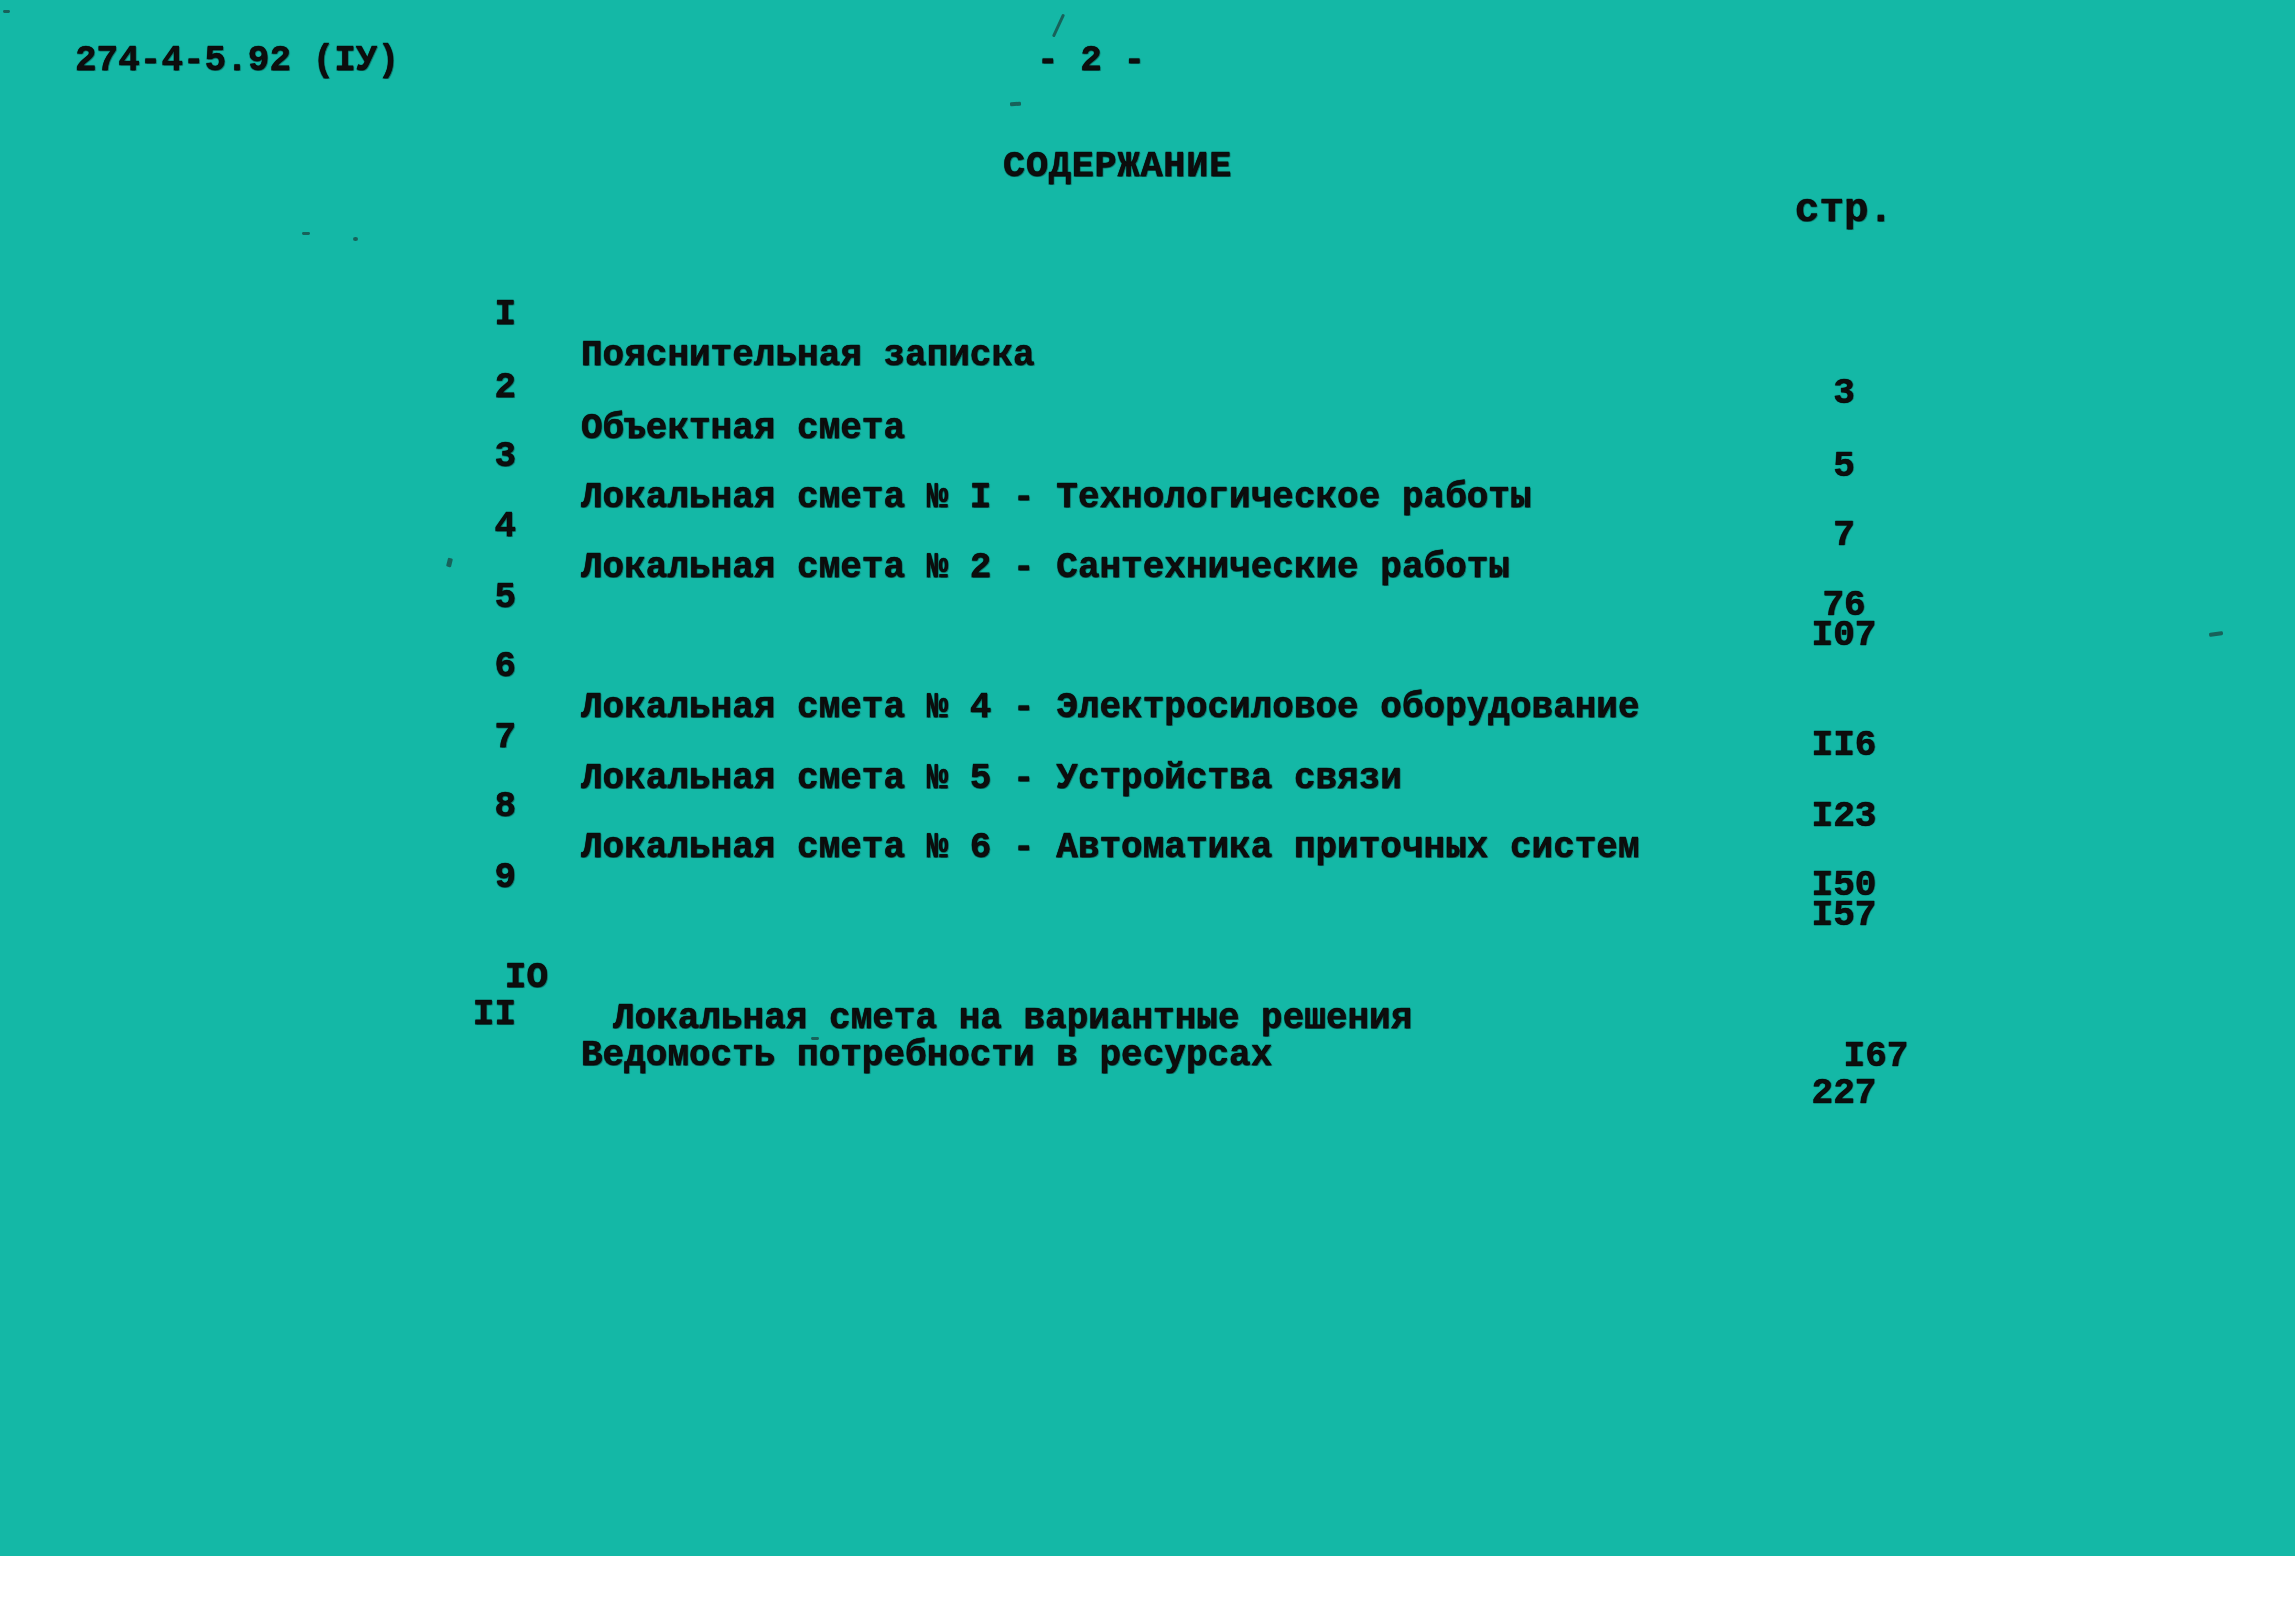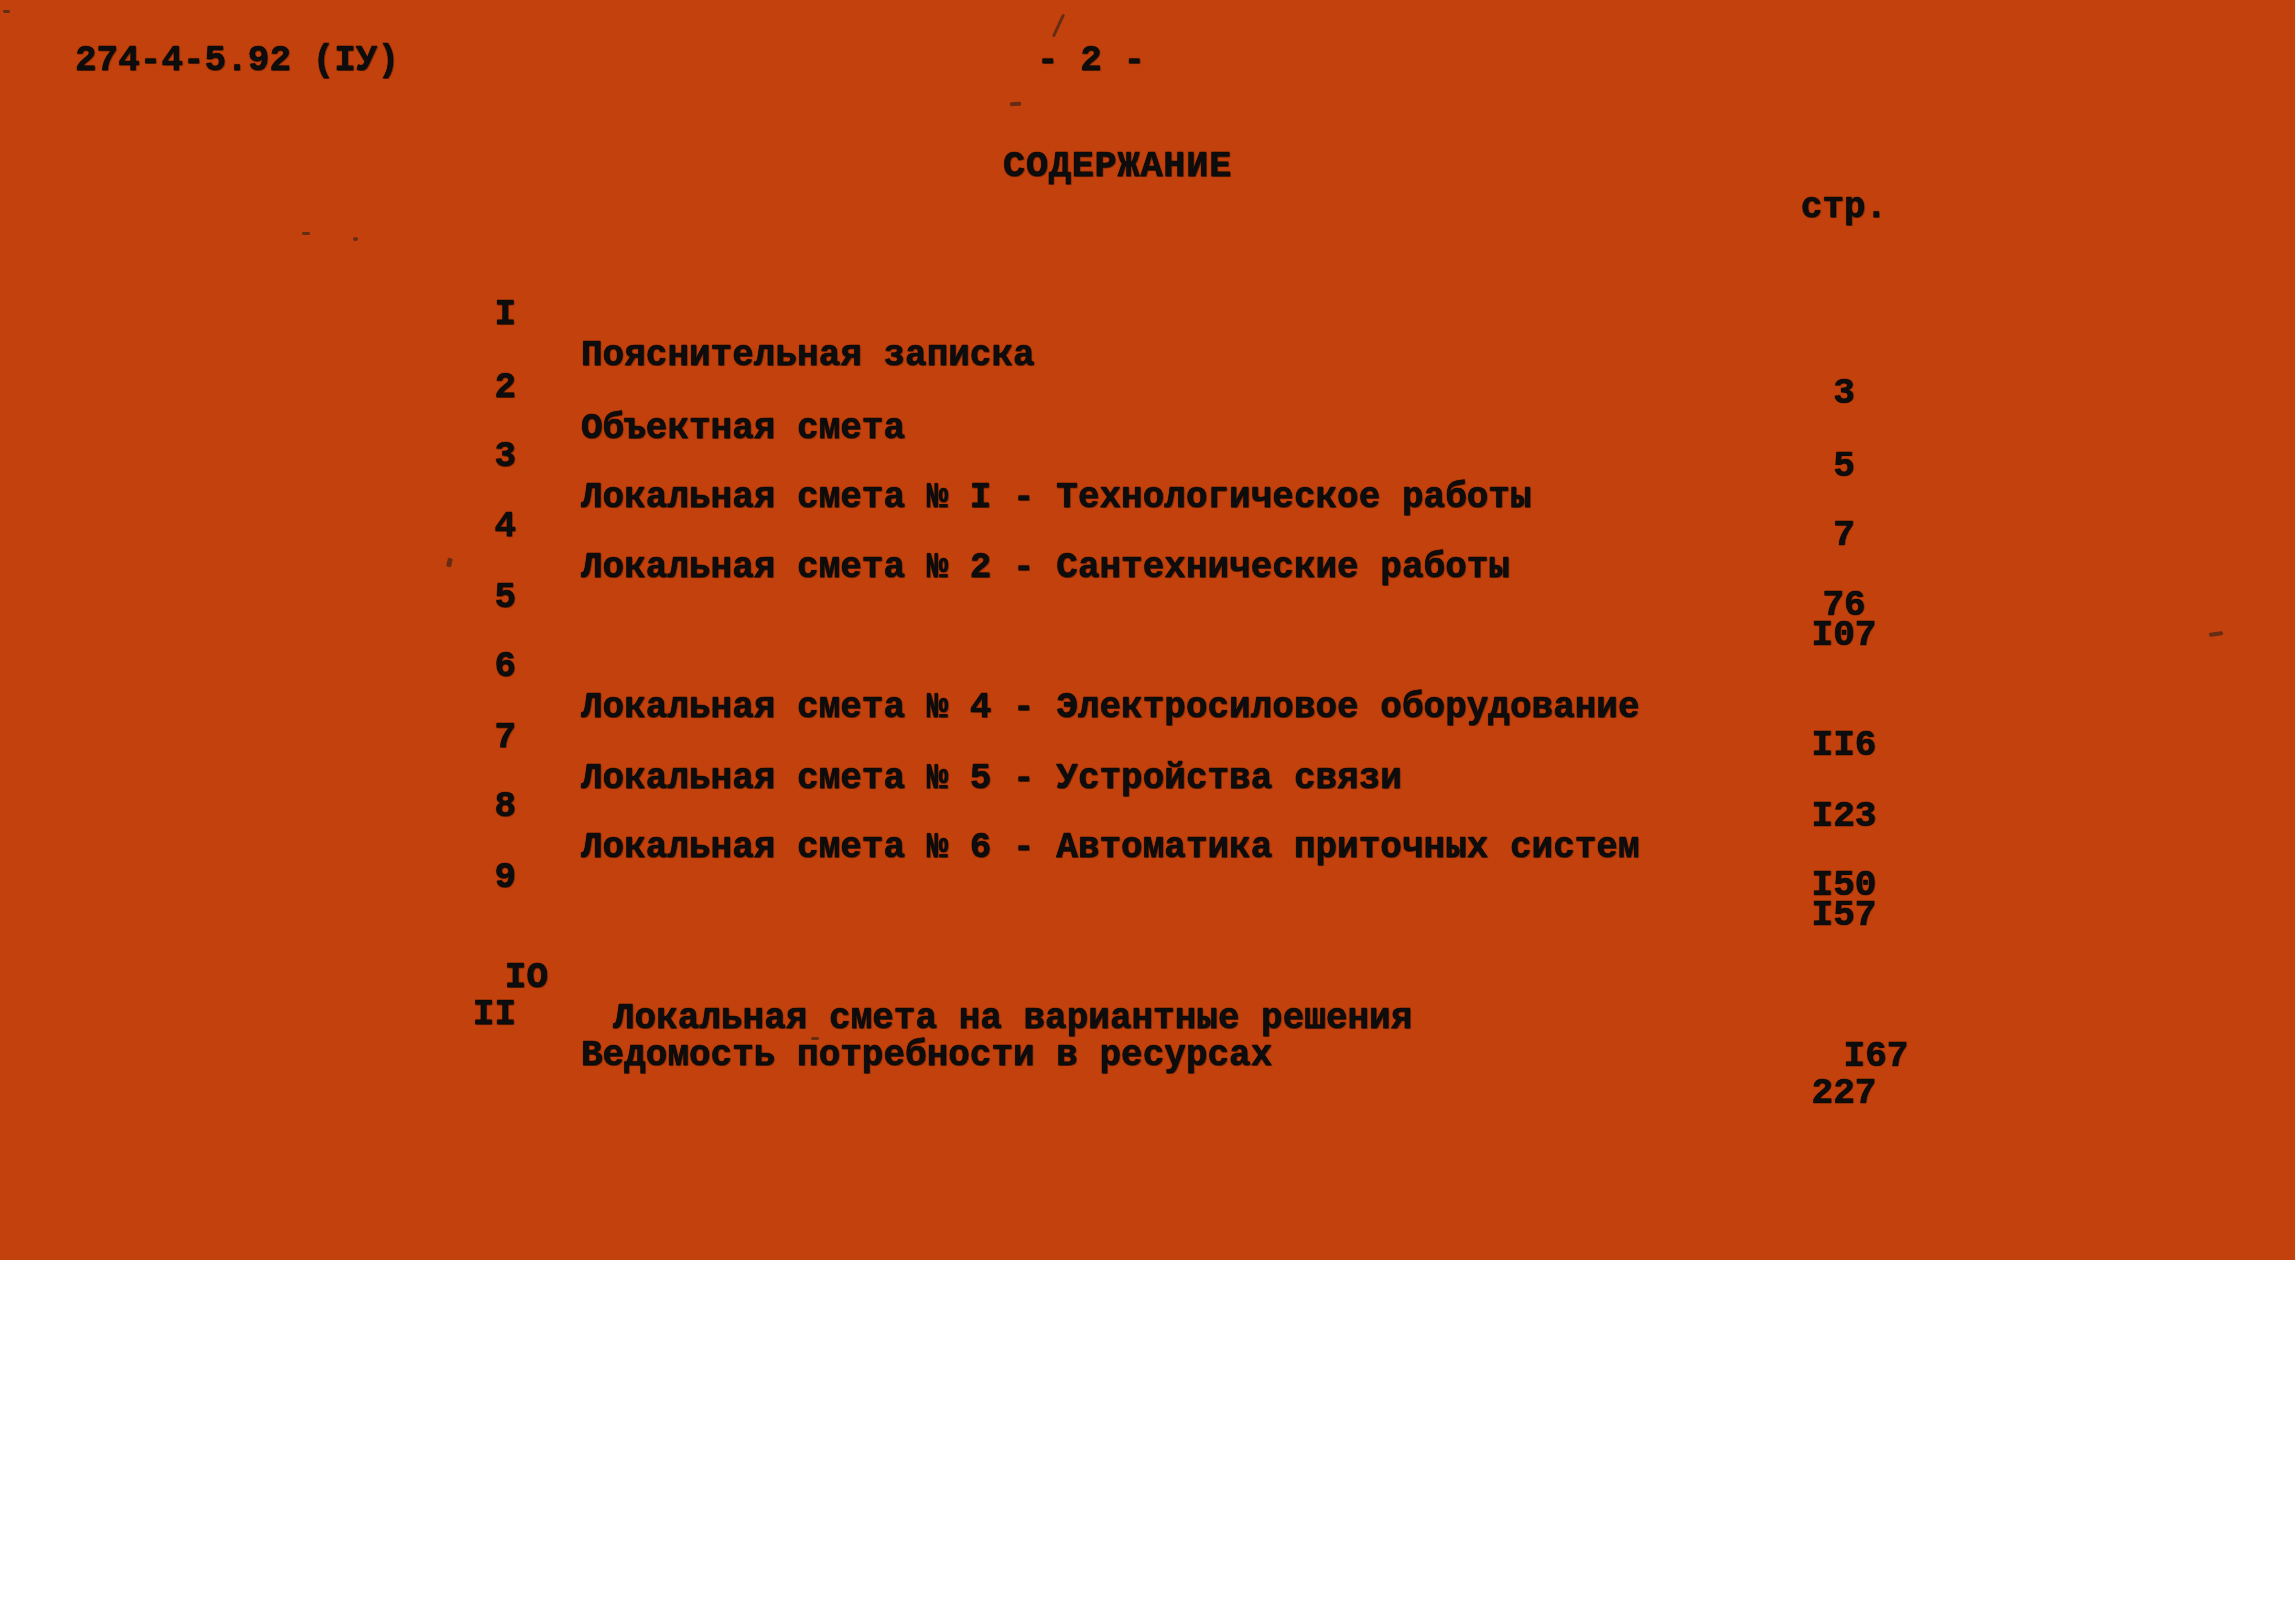--- a/index.html
+++ b/index.html
@@ -1,38 +1,38 @@
 <!DOCTYPE html>
 <html style="font-size:11px"><head>
 <meta charset="utf-8">
 <style>
   * { margin:0; padding:0; box-sizing:border-box; }
   html, body { width:2295px; height:1598px; }
   body { background:#ffffff; font-family:"Liberation Mono","DejaVu Sans Mono",monospace; }
 
   .page {
-    position:relative; width:2295px; height:1260px;
-    background:#c2410c; overflow:hidden; color:#0d0d0d;
+    position:relative; width:2295px; height:1556px;
+    background:#14b8a6; overflow:hidden; color:#0d0d0d;
   }
 
   
   .tw {
     font-weight:bold;
     white-space:pre;
     text-shadow:
       0 0 1px rgba(8,8,8,0.95),
       1px 0.8px 0.7px rgba(8,8,8,0.38),
       -0.5px 0.5px 0.6px rgba(8,8,8,0.30);
     -webkit-text-stroke:0.4px rgba(0,0,0,0.55);
   }
 
   .code     { position:absolute; left:75px;  top:40px;  font-size:36px; }
   .hdr-page { position:absolute; left:990px; top:40px;  width:202px; font-size:36px; text-align:center; }
   .title    { position:absolute; left:1003px; top:145px; width:233px; font-size:37px; letter-spacing:0.7px; }
-  .col-hdr  { position:absolute; left:1757px; top:187px; width:174px; font-size:36px; text-align:center; }
+  .col-hdr  { position:absolute; left:1757px; top:187px; width:174px; font-size:41px; text-align:center; }
 
   .toc { position:absolute; left:0; top:0; width:2295px; height:1598px; }
   .row { position:absolute; left:0; width:2295px; height:50px; font-size:36px; }
   .row .num { position:absolute; left:377px;  width:139px; text-align:right; }
   .row .ttl { position:absolute; left:581px; }
   .row .pg  { position:absolute; left:1757px; width:174px; text-align:center; transform:translateY(-3.5px); }
 
   .row:nth-child(1)  { top:253px; }
   .row:nth-child(2)  { top:326px; }
   .row:nth-child(3)  { top:395px; }

